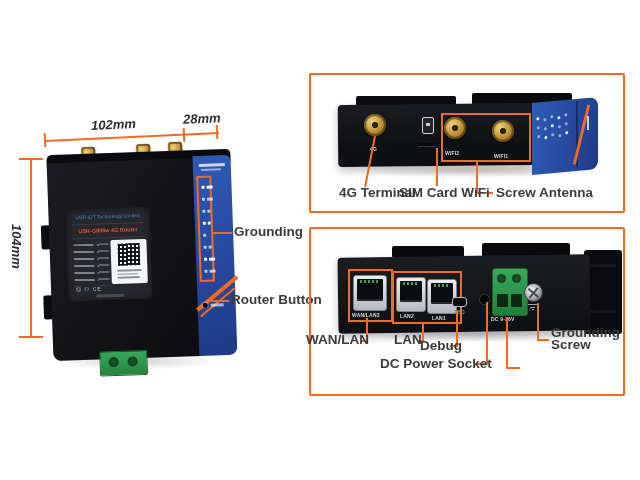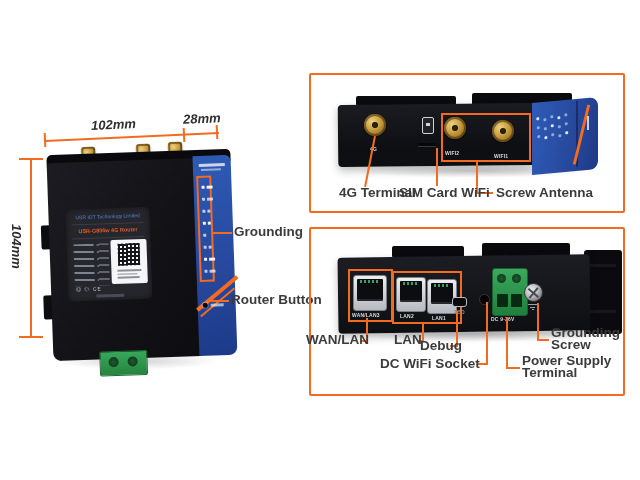--- a/index.html
+++ b/index.html
@@ -236,27 +236,23 @@
   <div class="ld" style="left:360px;top:340px;width:8px;height:2px;"></div>
   <div class="co" style="left:306px;top:334px;">WAN/LAN</div>
   <div class="ld" style="left:422px;top:322px;width:2px;height:20px;"></div>
   <div class="ld" style="left:417px;top:340px;width:7px;height:2px;"></div>
   <div class="co" style="left:394px;top:334px;">LAN</div>
   <div class="ld" style="left:456px;top:311px;width:2px;height:36px;"></div>
   <div class="ld" style="left:450px;top:345px;width:8px;height:2px;"></div>
   <div class="co" style="left:420px;top:340px;">Debug</div>
   <div class="ld" style="left:486px;top:302px;width:2px;height:63px;"></div>
   <div class="ld" style="left:477px;top:363px;width:11px;height:2px;"></div>
-  <div class="co" style="left:380px;top:358px;width:96px;text-align:right;">DC WiFi Socket</div>
+  <div class="co" style="left:380px;top:358px;width:96px;text-align:right;">DC Power Socket</div>
   <div class="ld" style="left:506px;top:317px;width:2px;height:52px;"></div>
   <div class="ld" style="left:506px;top:367px;width:14px;height:2px;"></div>
-  <div class="co" style="left:522px;top:355px;">
-    <div>Power Supply</div>
-    <div>Terminal</div>
-  </div>
   <div class="ld" style="left:537px;top:303px;width:2px;height:38px;"></div>
   <div class="ld" style="left:537px;top:339px;width:12px;height:2px;"></div>
   <div class="co" style="left:551px;top:327px;">
     <div>Grounding</div>
     <div>Screw</div>
   </div>
 
 </div>
 
 </body></html>

